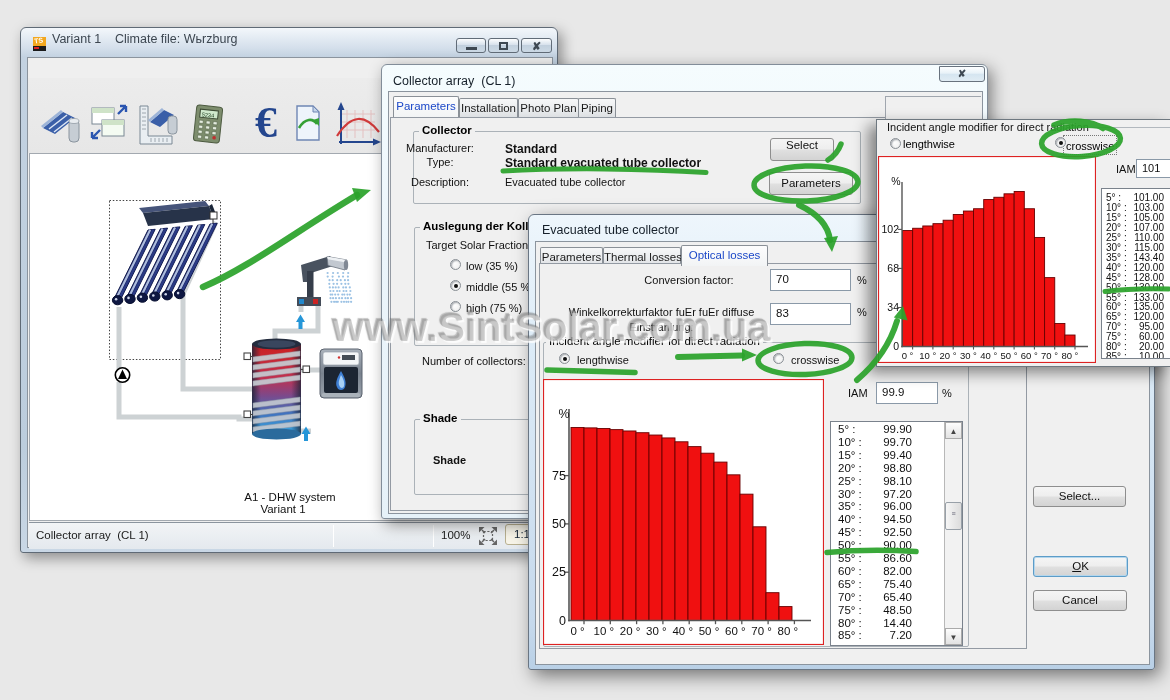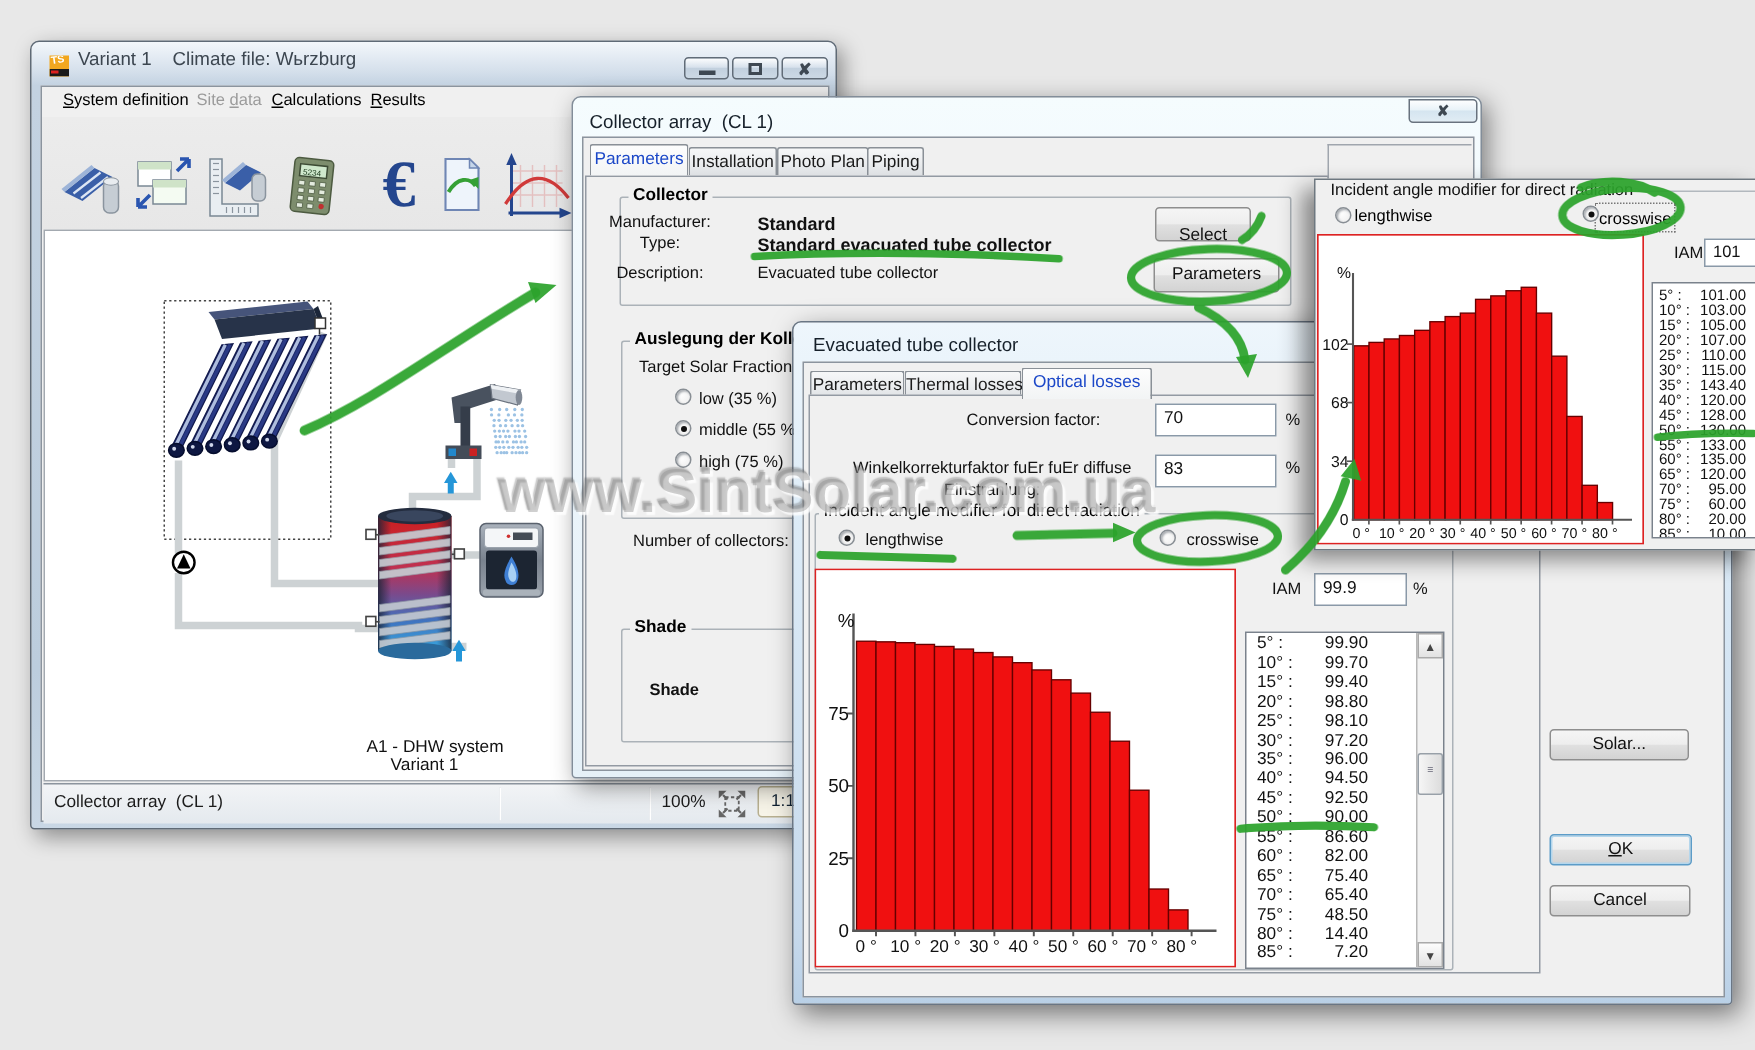--- a/index.html
+++ b/index.html
@@ -39,26 +39,20 @@
   <div class="abs" style="left:435px;top:10px;width:30px;height:15px;border:1px solid #616c78;border-radius:3px;background:linear-gradient(#fcfdfe,#d7e1ec 45%,#c2d0de 50%,#ccd9e5)">
       <div class="abs" style="left:9px;top:8px;width:11px;height:3px;background:#3e4852"></div>
     </div>
   <div class="abs" style="left:467px;top:10px;width:31px;height:15px;border:1px solid #616c78;border-radius:3px;background:linear-gradient(#fcfdfe,#d7e1ec 45%,#c2d0de 50%,#ccd9e5)">
       <div class="abs" style="left:10px;top:3px;width:9px;height:8px;border:2px solid #3e4852"></div>
     </div>
   <div class="abs" style="left:500px;top:10px;width:31px;height:15px;border:1px solid #616c78;border-radius:3px;background:linear-gradient(#fcfdfe,#d7e1ec 45%,#c2d0de 50%,#ccd9e5);font-size:11px;font-weight:bold;color:#3e4852;text-align:center;padding-top:1px">✘</div>
 
   <div class="body-gray" style="left:6px;top:29px;width:526px;height:491px;background:#efefef">
 
-    <div class="abs" style="left:0;top:0;width:524px;height:20px;background:#f0f0f0;font-size:11px;color:#000">
-      <span class="abs" style="left:14px;top:3px"><u>S</u>ystem definition</span>
-      <span class="abs" style="left:103px;top:3px;color:#9b9b9b">Site <u>d</u>ata</span>
-      <span class="abs" style="left:153px;top:3px"><u>C</u>alculations</span>
-      <span class="abs" style="left:219px;top:3px"><u>R</u>esults</span>
-    </div>
 
     <div class="abs" style="left:0;top:20px;width:524px;height:75px;background:linear-gradient(#ececec,#e7e7e7)"></div>
     <svg class="abs" style="left:8px;top:40px" width="380" height="56" viewBox="0 0 380 56">
 
       <g transform="translate(5,8)">
         <polygon points="2,22 22,6 34,12 14,28" fill="#3a5fa8"></polygon>
         <polygon points="2,22 22,6 20,4 0,20" fill="#9db4d8"></polygon>
         <line x1="8" y1="23" x2="26" y2="9" stroke="#dce6f4" stroke-width="1.5"></line>
         <line x1="13" y1="26" x2="31" y2="12" stroke="#dce6f4" stroke-width="1.5"></line>
         <rect x="28" y="14" width="10" height="22" rx="4" fill="#c6cdd4" stroke="#8a949e"></rect>
@@ -363,21 +357,21 @@
   <div class="abs" style="left:503px;top:31px;width:96px;height:417px;border-left:1px solid #a0a6ae;border-top:1px solid #a0a6ae"></div>
 
   <div class="grp" style="left:31px;top:66px;width:448px;height:73px"></div>
   <div class="glbl" style="left:37px;top:59px">Collector</div>
   <div class="lbl rlbl" style="left:3px;top:77px;width:110px">Manufacturer:</div>
   <div class="lbl b" style="left:123px;top:77px;font-size:12px">Standard</div>
   <div class="lbl rlbl" style="left:3px;top:91px;width:110px">Type:</div>
   <div class="lbl b" style="left:123px;top:91px;font-size:12px">Standard evacuated tube collector</div>
   <div class="lbl rlbl" style="left:3px;top:111px;width:110px">Description:</div>
   <div class="lbl" style="left:123px;top:111px">Evacuated tube collector</div>
-  <div class="btn" style="left:388px;top:73px;width:64px;height:23px;padding-top:12px">Select</div>
+  <div class="btn" style="left:388px;top:73px;width:64px;height:23px;padding-top:0">Select</div>
   <div class="btn" style="left:387px;top:107px;width:84px;height:23px;padding-top:4px">Parameters</div>
 
   <div class="grp" style="left:32px;top:162px;width:466px;height:119px"></div>
   <div class="glbl" style="left:38px;top:155px">Auslegung der Kollektorfl</div>
   <div class="lbl" style="left:44px;top:174px">Target Solar Fraction</div>
   <div class="rad" style="left:68px;top:194px"></div>
     <div class="lbl" style="left:84px;top:195px">low (35 %)</div>
   <div class="rad on" style="left:68px;top:215px"></div>
     <div class="lbl" style="left:84px;top:216px">middle (55 %)</div>
   <div class="rad" style="left:68px;top:236px"></div>
@@ -481,21 +475,21 @@
       <div class="lr" style="top:168.7px"><span>70° :</span><i>65.40</i></div>
       <div class="lr" style="top:181.6px"><span>75° :</span><i>48.50</i></div>
       <div class="lr" style="top:194.5px"><span>80° :</span><i>14.40</i></div>
       <div class="lr" style="top:207.4px"><span>85° :</span><i>7.20</i></div>
     <div class="abs" style="right:0;top:0;width:18px;height:223px;background:#f2f2f2;border-left:1px solid #b8b8b8">
       <div class="abs" style="left:0;top:0;width:17px;height:17px;background:linear-gradient(#fdfdfd,#e2e2e2);border:1px solid #aaa;font-size:8px;color:#444;text-align:center;padding-top:4px">▲</div>
       <div class="abs" style="left:0;bottom:0;width:17px;height:17px;background:linear-gradient(#fdfdfd,#e2e2e2);border:1px solid #aaa;font-size:8px;color:#444;text-align:center;padding-top:4px">▼</div>
       <div class="abs" style="left:0;top:80px;width:17px;height:28px;background:linear-gradient(90deg,#f6f6f6,#dcdcdc);border:1px solid #98a0a8;border-radius:2px;font-size:7px;color:#667;text-align:center;padding-top:9px;line-height:3px">≡</div>
     </div>
   </div>
-  <div class="btn" style="left:504px;top:271px;width:93px;height:21px;padding-top:3px">Solar...</div>
+  <div class="btn" style="left:504px;top:271px;width:93px;height:21px;padding-top:3px">Select...</div>
   <div class="btn" style="left:504px;top:341px;width:95px;height:21px;padding-top:3px;border-color:#5c9cc8;box-shadow:0 0 0 1px #b4d6ec inset"><u>O</u>K</div>
   <div class="btn" style="left:504px;top:375px;width:94px;height:21px;padding-top:3px">Cancel</div>
 </div>
 
 <div class="abs" id="panel" style="left:876px;top:119px;width:296px;height:248px;background:#f0f0f0;border:1px solid #6e7880;z-index:8;box-shadow:-8px 6px 14px rgba(0,0,0,.45)">
   <div class="abs" style="left:165px;top:7px;width:131px;border-top:1px solid #b2b8be"></div>
   <div class="abs" style="left:7px;top:1px;font-size:11px;color:#111;background:#f0f0f0;padding:0 3px;white-space:nowrap">Incident angle modifier for direct radiation</div>
   <div class="rad" style="left:13px;top:18px;width:11px;height:11px"></div>
     <div class="abs" style="left:26px;top:18px;font-size:11px">lengthwise</div>
   <div class="abs" style="left:186px;top:15px;border:1px dotted #777;padding:0 2px"><span style="font-size:11px">crosswise</span></div>

